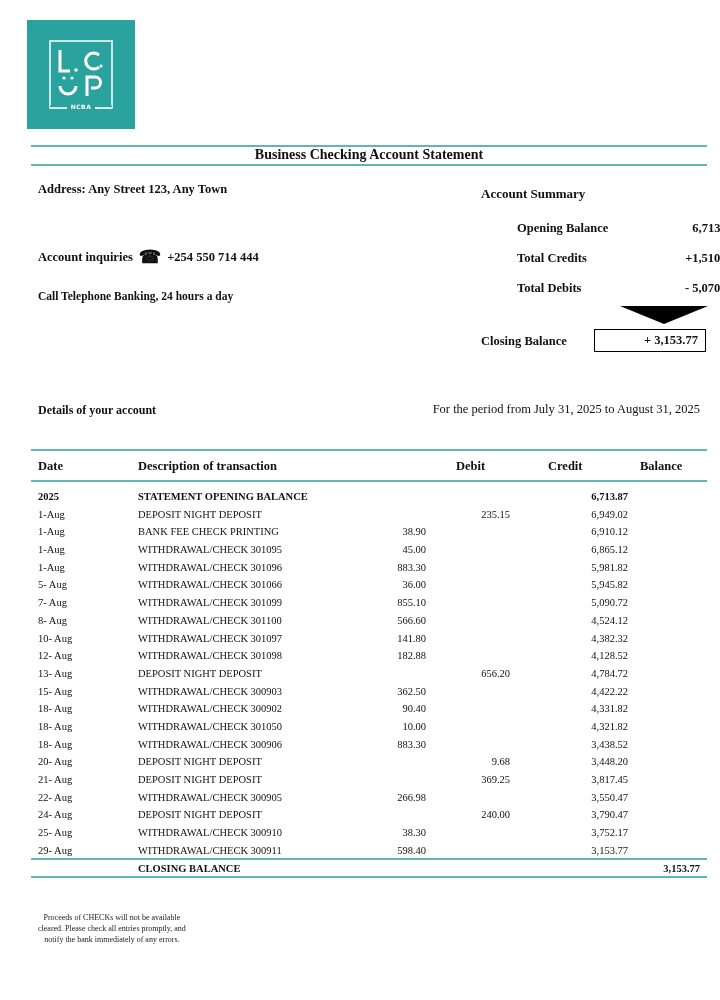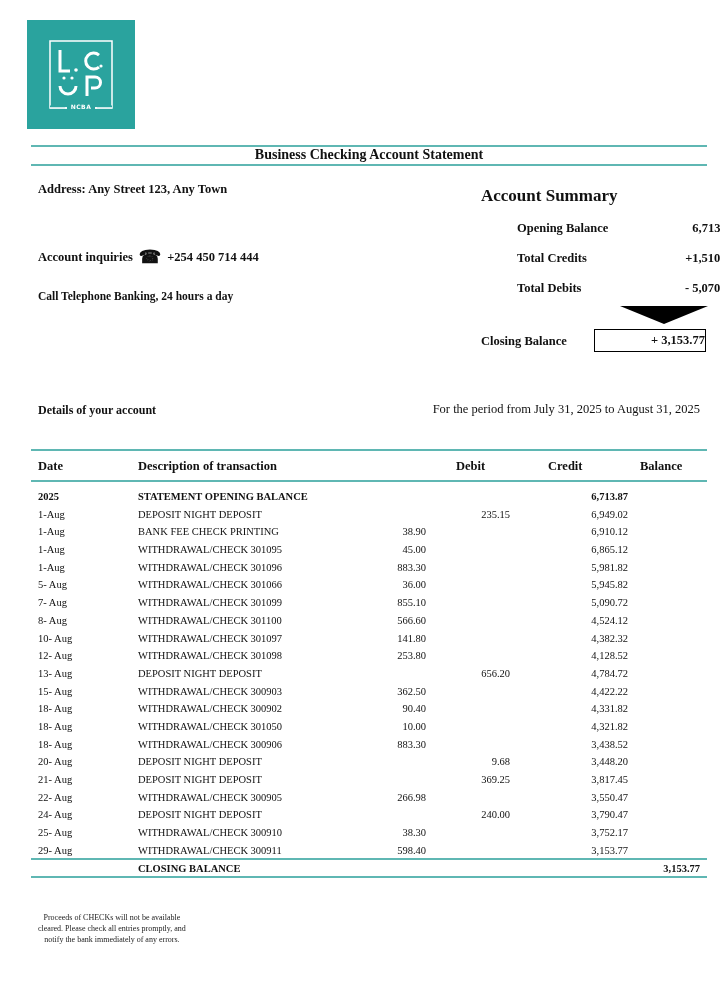--- a/index.html
+++ b/index.html
@@ -19,33 +19,33 @@
     .rule { position: absolute; left: 31px; width: 676px; height: 2px; background: #5fb7b3; }
     .doc-title {
       position: absolute; left: 31px; top: 147px; width: 676px;
       text-align: center; font-weight: bold; font-size: 14px;
     }
     .company { position: absolute; left: 38px; top: 181px; font-weight: bold; font-size: 12.5px; line-height: 16px; }
     .inquiries { position: absolute; left: 38px; top: 249px; font-weight: bold; font-size: 12.5px; display: flex; align-items: center; gap: 6px; }
     .phone-icon { font-size: 18px; line-height: 16px; }
     .tele { position: absolute; left: 38px; top: 290px; font-weight: bold; font-size: 11.5px; text-align: center; }
 
-    .summary-title { position: absolute; left: 481px; top: 186px; font-weight: bold; font-size: 17px; }
+    .summary-title { position: absolute; left: 481px; top: 186px; font-weight: bold; font-size: 13px; }
     .sum-row { position: absolute; left: 481px; width: 219px; display: flex; justify-content: space-between; font-weight: bold; font-size: 12.5px; margin-left: 36px; }
     .arrow {
       position: absolute; left: 620px; top: 306px;
       width: 0; height: 0;
       border-left: 44px solid transparent;
       border-right: 44px solid transparent;
       border-top: 18px solid #000;
     }
     .closing-label { position: absolute; left: 481px; top: 334px; font-weight: bold; font-size: 12.5px; }
     .closing-box {
       position: absolute; left: 594px; top: 329px; width: 112px; height: 23px;
-      border: 1.5px solid #000; text-align: right; 
+      border: 1.5px solid #000; text-align: right; padding-right: 7px;
       font-weight: bold; font-size: 12.5px; line-height: 20px;
     }
 
     .details { position: absolute; left: 38px; top: 403px; font-weight: bold; font-size: 12px; }
     .period { position: absolute; right: 20px; top: 402px; font-size: 12.5px; }
 
     .th { position: absolute; top: 459px; font-weight: bold; font-size: 12.5px; }
     .rows { position: absolute; left: 0; top: 488px; width: 648px; }
     .row { position: relative; height: 17.7px; font-size: 10.5px; line-height: 17.7px; }
     .row span { position: absolute; top: 0; white-space: nowrap; }
@@ -89,21 +89,21 @@
 <div class="rule" style="top:145px;"></div>
 <div class="doc-title">Business Checking Account Statement</div>
 <div class="rule" style="top:164px;"></div>
 
 <div class="company">
   <div>Address: Any Street 123, Any Town</div>
 </div>
 <div class="inquiries">
   <span>Account inquiries</span>
   <span class="phone-icon">☎</span>
-  <span>+254 450 714 444</span>
+  <span>+254 550 714 444</span>
 </div>
 <div class="tele">Call Telephone Banking, 24 hours a day</div>
 
 <div class="summary-title">Account Summary</div>
 <div class="sum-row" style="top:221px;">
   <span>Opening Balance</span>
   <span>6,713.87</span>
 </div>
 <div class="sum-row" style="top:251px;">
   <span>Total Credits</span>
@@ -188,21 +188,21 @@
   <div class="row">
     <span class="c-date">10- Aug</span>
     <span class="c-desc">WITHDRAWAL/CHECK 301097</span>
     <span class="c-debit">141.80</span>
     <span class="c-credit"></span>
     <span class="c-bal">4,382.32</span>
   </div>
   <div class="row">
     <span class="c-date">12- Aug</span>
     <span class="c-desc">WITHDRAWAL/CHECK 301098</span>
-    <span class="c-debit">253.80</span>
+    <span class="c-debit">182.88</span>
     <span class="c-credit"></span>
     <span class="c-bal">4,128.52</span>
   </div>
   <div class="row">
     <span class="c-date">13- Aug</span>
     <span class="c-desc">DEPOSIT NIGHT DEPOSIT</span>
     <span class="c-debit"></span>
     <span class="c-credit">656.20</span>
     <span class="c-bal">4,784.72</span>
   </div>

